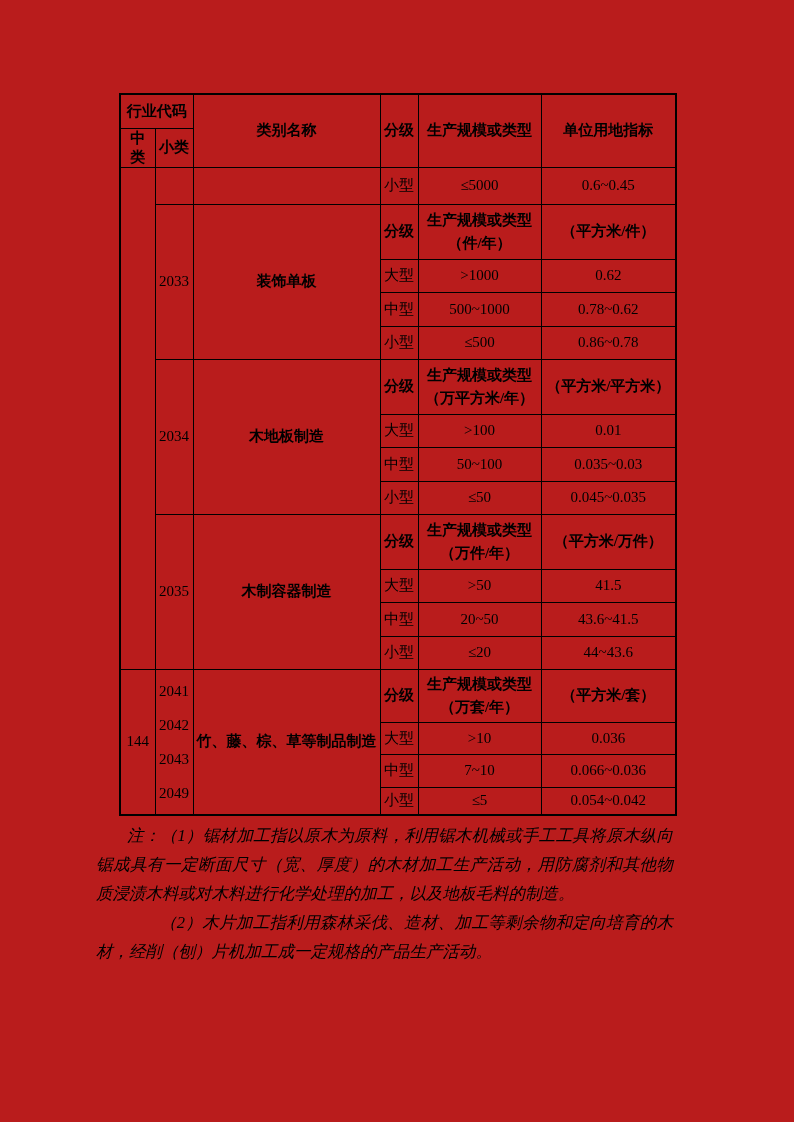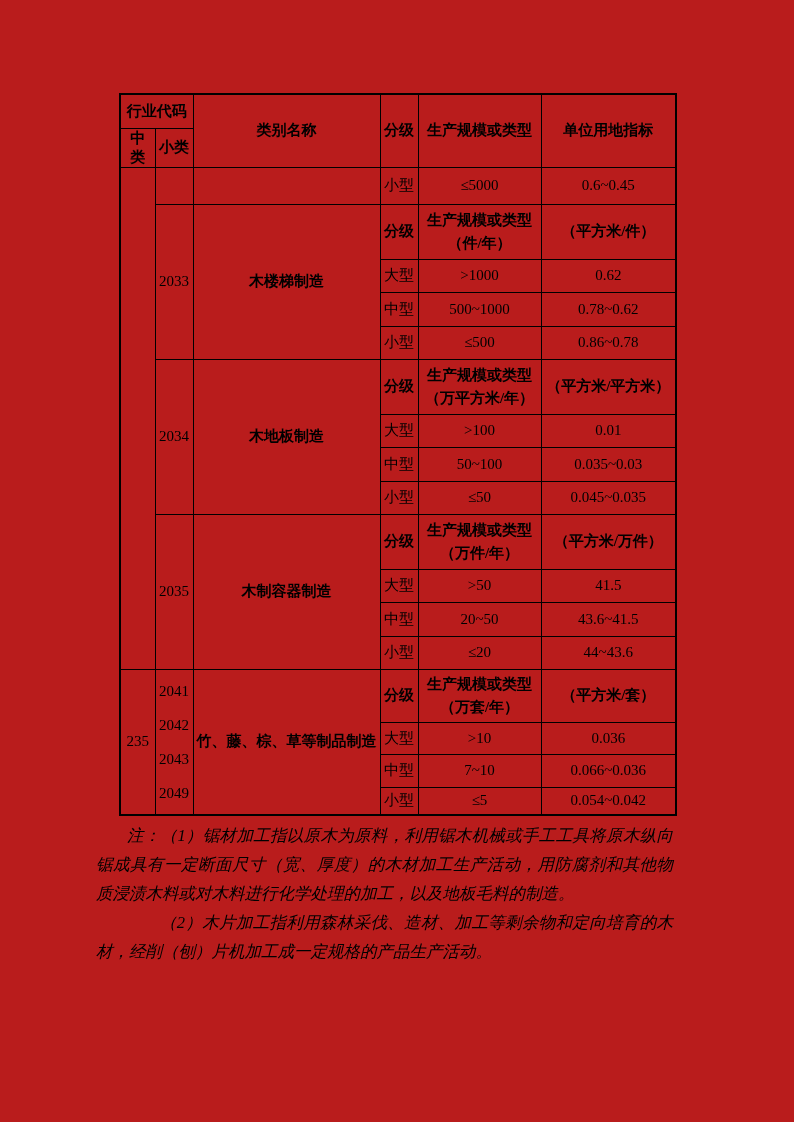--- a/index.html
+++ b/index.html
@@ -93,21 +93,21 @@
       <td rowspan="13"></td>
       <td></td>
       <td></td>
       <td>小型</td>
       <td class="num">≤5000</td>
       <td class="val">0.6~0.45</td>
     </tr>
 
     <tr style="height:55px">
       <td rowspan="4" class="num">2033</td>
-      <td rowspan="4" class="cat">木楼梯制造</td>
+      <td rowspan="4" class="cat">装饰单板</td>
       <td class="sub">分级</td>
       <td class="sub">
         <div>生产规模或类型</div>
         <div>（件/年）</div>
       </td>
       <td class="sub">（平方米/件）</td>
     </tr>
     <tr style="height:33px">
       <td>大型</td>
       <td class="num">&gt;1000</td>
@@ -170,21 +170,21 @@
       <td class="num">20~50</td>
       <td class="val">43.6~41.5</td>
     </tr>
     <tr style="height:33px">
       <td>小型</td>
       <td class="num">≤20</td>
       <td class="val">44~43.6</td>
     </tr>
 
     <tr style="height:53px">
-      <td rowspan="4" class="num">235</td>
+      <td rowspan="4" class="num">144</td>
       <td rowspan="4" class="codes">
         <div>2041</div>
         <div>2042</div>
         <div>2043</div>
         <div>2049</div>
       </td>
       <td rowspan="4" class="cat">竹、藤、棕、草等制品制造</td>
       <td class="sub">分级</td>
       <td class="sub">
         <div>生产规模或类型</div>

